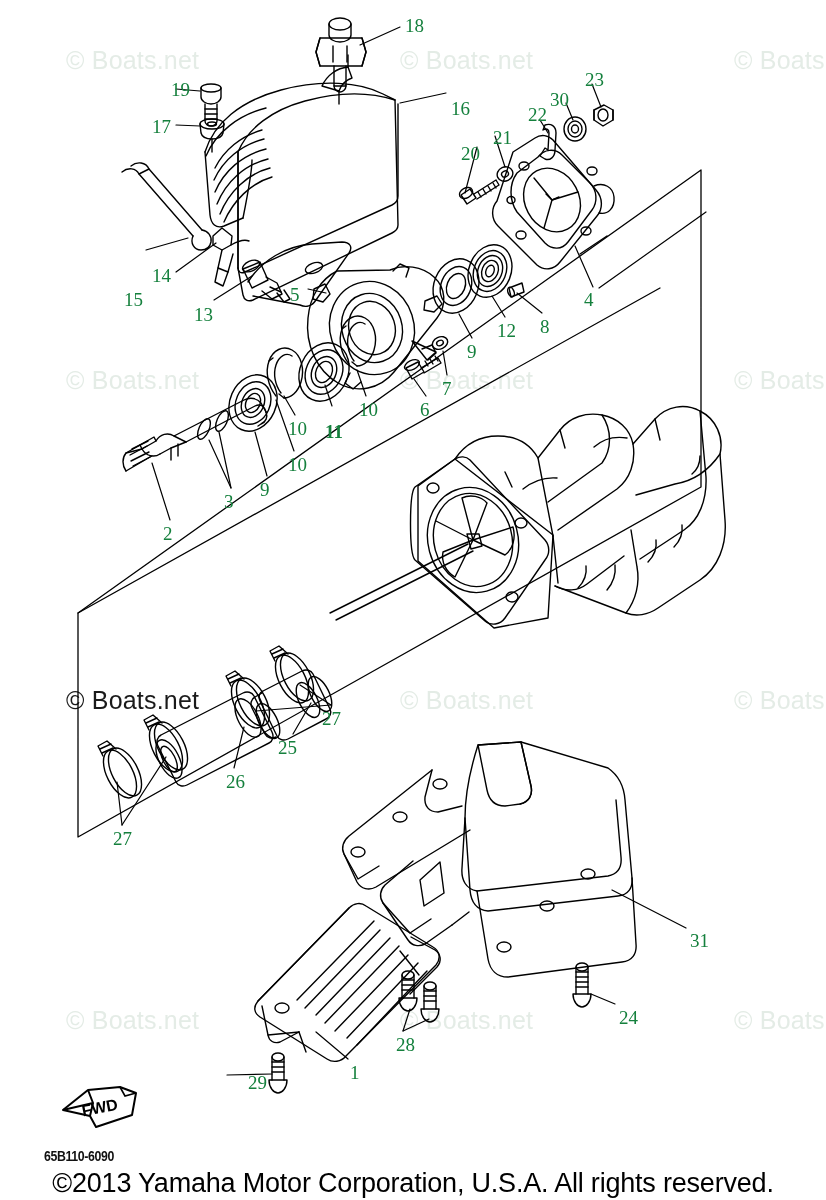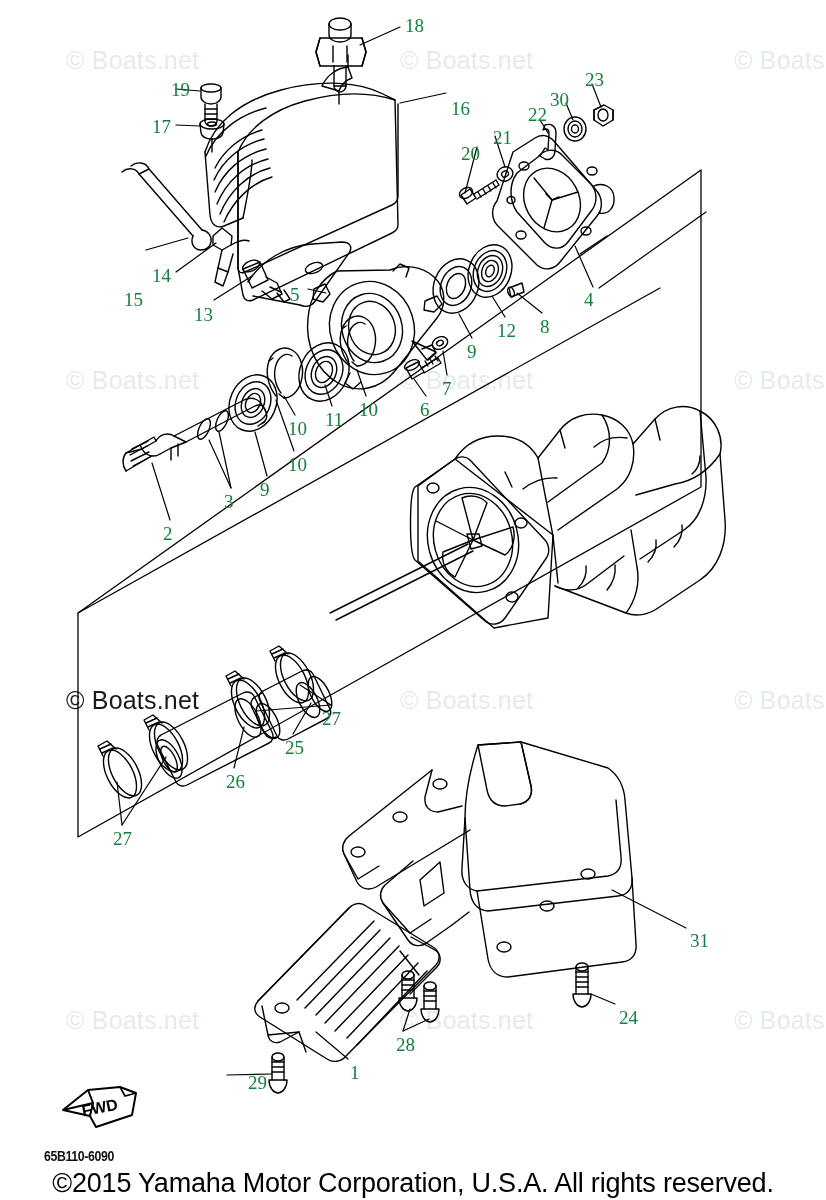--- a/index.html
+++ b/index.html
@@ -593,28 +593,28 @@
       <div class="callout" style="left: 152px; top: 266px;">14</div>
       <div class="callout" style="left: 290px; top: 285px;">5</div>
       <div class="callout" style="left: 584px; top: 290px;">4</div>
       <div class="callout" style="left: 497px; top: 321px;">12</div>
       <div class="callout" style="left: 540px; top: 317px;">8</div>
       <div class="callout" style="left: 194px; top: 305px;">13</div>
       <div class="callout" style="left: 467px; top: 342px;">9</div>
       <div class="callout" style="left: 442px; top: 379px;">7</div>
       <div class="callout" style="left: 420px; top: 400px;">6</div>
       <div class="callout" style="left: 359px; top: 400px;">10</div>
-      <div class="callout" style="left: 325px; top: 410px;">11</div>
+      <div class="callout" style="left: 325px; top: 422px; font-weight: bold;">11</div>
       <div class="callout" style="left: 288px; top: 419px;">10</div>
       <div class="callout" style="left: 260px; top: 480px;">9</div>
       <div class="callout" style="left: 288px; top: 455px;">10</div>
       <div class="callout" style="left: 224px; top: 492px;">3</div>
       <div class="callout" style="left: 163px; top: 524px;">2</div>
       <div class="callout" style="left: 322px; top: 709px;">27</div>
-      <div class="callout" style="left: 285px; top: 738px;">25</div>
+      <div class="callout" style="left: 278px; top: 738px;">25</div>
       <div class="callout" style="left: 226px; top: 772px;">26</div>
       <div class="callout" style="left: 113px; top: 829px;">27</div>
       <div class="callout" style="left: 690px; top: 931px; text-align: center;">31</div>
       <div class="callout" style="left: 619px; top: 1008px;">24</div>
       <div class="callout" style="left: 396px; top: 1035px;">28</div>
       <div class="callout" style="left: 350px; top: 1063px;">1</div>
       <div class="callout" style="left: 209px; top: 1073px; margin-left: 39px;">29</div>
     </div>
 
   <div id="fwd-marker">
@@ -622,16 +622,16 @@
       <path d="M3,25 L28,5 L60,2 L76,8 L72,30 L36,42 L30,31 Z" fill="#ffffff" stroke="#000" stroke-width="2" stroke-linejoin="round"></path>
       <path d="M28,5 L33,18 L30,31" fill="none" stroke="#000" stroke-width="2"></path>
       <path d="M33,18 L3,25" fill="none" stroke="#000" stroke-width="2"></path>
       <path d="M60,2 L65,11 L76,8" fill="none" stroke="#000" stroke-width="1.6"></path>
       <text x="40" y="28" font-family="Liberation Sans, sans-serif" font-size="16" font-weight="bold" fill="#000" text-anchor="middle" transform="rotate(-11 40 24)">FWD</text>
     </svg>
   </div>
 
   <div id="footer">
     <div id="part-number">65B110-6090</div>
-    <div id="copyright">©2015 Yamaha Motor Corporation, U.S.A. All rights reserved.</div>
+    <div id="copyright">©2013 Yamaha Motor Corporation, U.S.A. All rights reserved.</div>
   </div>
 
 </div>
 
 </body></html>

